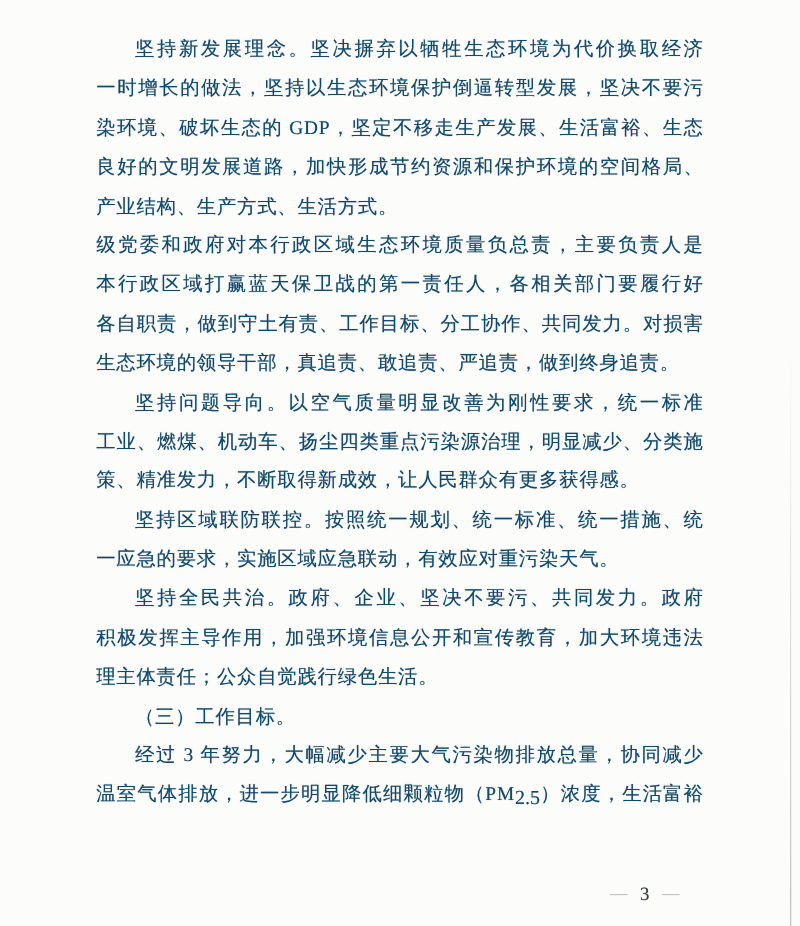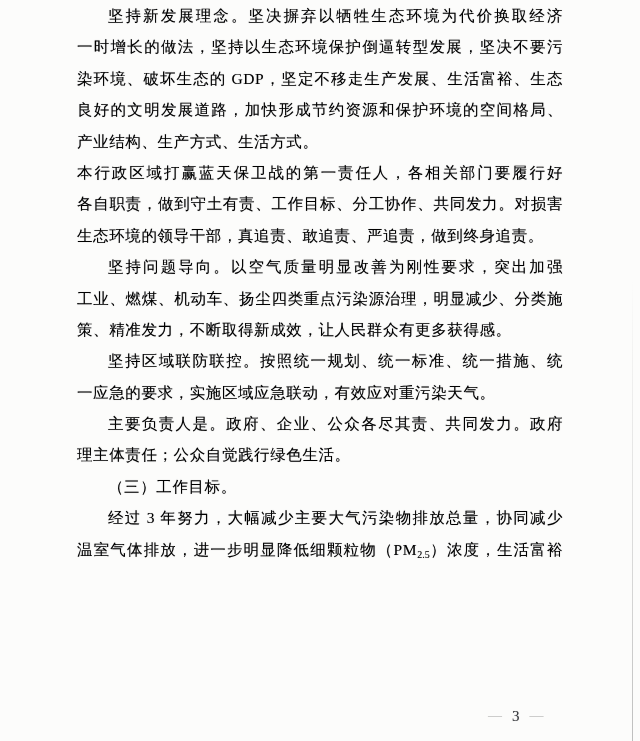--- a/index.html
+++ b/index.html
@@ -11,44 +11,44 @@
     position: relative;
     width: 640px;
     height: 741px;
     background: #fcfcfb;
     overflow: hidden;
     font-family: "Liberation Serif", "DejaVu Serif", serif;
   }
   .text-block {
     position: absolute;
     left: 77px;
-    top: 0;
+    top: 24px;
     width: 486px;
-    color: #000000;
+    color: #0c4a6e;
     text-shadow: 0 0 0.8px rgba(80, 80, 85, 0.55);
   }
   .line {
     font-size: 15.5px;
     line-height: 31.4px;
     letter-spacing: 0.6px;
     text-align: justify;
     text-align-last: justify;
     white-space: normal;
     height: 31.4px;
     overflow: visible;
   }
   .line.short {
     text-align: center;
     text-align-last: left;
   }
   .line.indent {
     text-indent: 2em;
   }
   .line sub {
-    font-size: 10px;
+    font-size: 16px;
     letter-spacing: 0;
     vertical-align: -3px;
     line-height: 0;
   }
   .footer {
     position: absolute;
     left: 488px;
     top: 706px;
     display: flex;
     align-items: center;
@@ -83,29 +83,31 @@
 <body>
 
 <div class="scan-page">
 
   <div class="text-block">
     <div class="line indent">坚持新发展理念。坚决摒弃以牺牲生态环境为代价换取经济</div>
     <div class="line">一时增长的做法，坚持以生态环境保护倒逼转型发展，坚决不要污</div>
     <div class="line">染环境、破坏生态的 GDP，坚定不移走生产发展、生活富裕、生态</div>
     <div class="line">良好的文明发展道路，加快形成节约资源和保护环境的空间格局、</div>
     <div class="line short">产业结构、生产方式、生活方式。</div>
+    <div class="line">级党委和政府对本行政区域生态环境质量负总责，主要负责人是</div>
     <div class="line">本行政区域打赢蓝天保卫战的第一责任人，各相关部门要履行好</div>
     <div class="line">各自职责，做到守土有责、工作目标、分工协作、共同发力。对损害</div>
     <div class="line short">生态环境的领导干部，真追责、敢追责、严追责，做到终身追责。</div>
-    <div class="line indent">坚持问题导向。以空气质量明显改善为刚性要求，突出加强</div>
+    <div class="line indent">坚持问题导向。以空气质量明显改善为刚性要求，统一标准</div>
     <div class="line">工业、燃煤、机动车、扬尘四类重点污染源治理，明显减少、分类施</div>
     <div class="line short">策、精准发力，不断取得新成效，让人民群众有更多获得感。</div>
     <div class="line indent">坚持区域联防联控。按照统一规划、统一标准、统一措施、统</div>
     <div class="line short">一应急的要求，实施区域应急联动，有效应对重污染天气。</div>
-    <div class="line indent">主要负责人是。政府、企业、公众各尽其责、共同发力。政府</div>
+    <div class="line indent">坚持全民共治。政府、企业、坚决不要污、共同发力。政府</div>
+    <div class="line">积极发挥主导作用，加强环境信息公开和宣传教育，加大环境违法</div>
     <div class="line short">理主体责任；公众自觉践行绿色生活。</div>
     <div class="line indent short">（三）工作目标。</div>
     <div class="line indent">经过 3 年努力，大幅减少主要大气污染物排放总量，协同减少</div>
     <div class="line"><span>温室气体排放，进一步明显降低细颗粒物（PM</span><sub>2.5</sub><span>）浓度，生活富裕</span></div>
   </div>
 
   <div class="footer">
     <span class="dash">—</span>
     <span class="num">3</span>
     <span class="dash">—</span>

